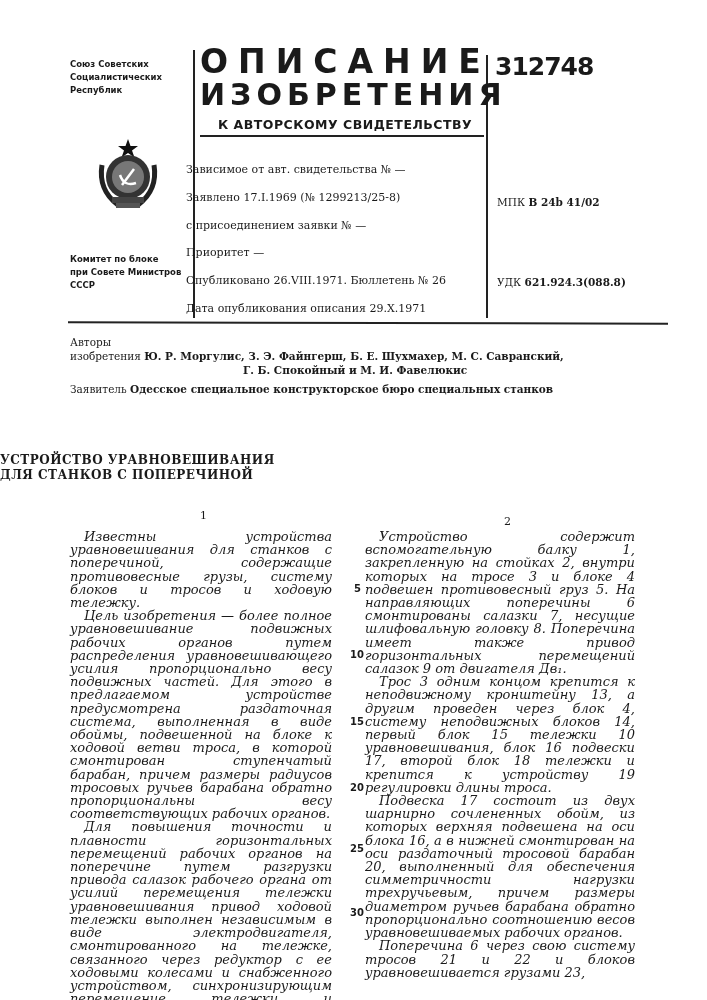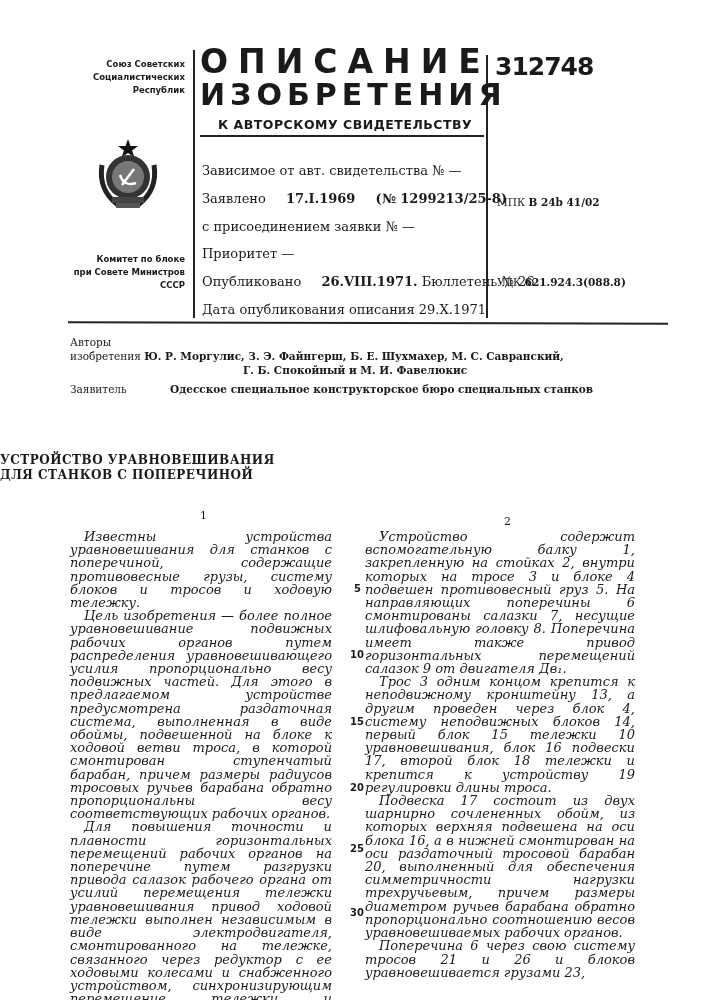--- a/index.html
+++ b/index.html
@@ -2,21 +2,21 @@
 <html><head>
 <meta charset="utf-8">
 <style>
   html, body { margin: 0; padding: 0; background: #ffffff; }
   body {
     width: 707px; height: 1000px; position: relative; overflow: hidden;
     font-family: "DejaVu Serif", "Liberation Serif", serif; color: #1a1a1a;
   }
   .abs { position: absolute; }
   .left-org {
-    left: 70px; top: 58px; width: 115px; text-align: right;
+    left: 70px; top: 58px; width: 115px; text-align: left;
     font-family: "DejaVu Sans", "Liberation Sans", sans-serif;
     font-weight: bold; font-size: 8.5px; line-height: 13px;
   }
   .left-org2 { top: 253px; }
   .emblem { left: 88px; top: 135px; width: 80px; height: 80px; }
   .vline1 { left: 193px; top: 50px; width: 2px; height: 268px; background: #222; }
   .vline2 { left: 486px; top: 55px; width: 2px; height: 263px; background: #222; }
   .title1 {
     left: 200px; top: 44px; font-family: "DejaVu Sans", "Liberation Sans", sans-serif;
     font-weight: bold; font-size: 33px; letter-spacing: 10px; line-height: 36px;
@@ -27,22 +27,22 @@
   }
   .title3 {
     left: 218px; top: 117px; font-family: "DejaVu Sans", "Liberation Sans", sans-serif;
     font-weight: bold; font-size: 12.5px; letter-spacing: 0.5px;
   }
   .title-underline { left: 200px; top: 135px; width: 284px; height: 2px; background: #222; }
   .patno {
     left: 495px; top: 52px; font-family: "DejaVu Sans", "Liberation Sans", sans-serif;
     font-weight: bold; font-size: 25px; letter-spacing: -1px;
   }
-  .meta { left: 202px; font-size: 13px; white-space: nowrap; }
-  .meta b { font-weight: bold; margin-left: 16px; }
+  .meta { left: 186px; font-size: 11px; white-space: nowrap; }
+  .meta b { font-weight: normal; }
   .cls { left: 497px; font-size: 10.5px; white-space: nowrap; }
   .hline { left: 68px; top: 322px; width: 600px; height: 2px; background: #222; transform: rotate(0.15deg); }
   .authors { left: 70px; font-size: 10.5px; white-space: nowrap; }
   .authors b { font-weight: bold; }
   .doc-title {
     left: 0; width: 707px; text-align: left; font-weight: bold;
     font-size: 12px; line-height: 15px; letter-spacing: 0.5px;
   }
   .colnum { font-size: 11px; }
   .col {
@@ -127,21 +127,21 @@
 <div class="abs authors" style="top:336px">Авторы</div>
 <div class="abs authors" style="top:350px">
   <span>изобретения</span>
   <b>Ю. Р. Моргулис, З. Э. Файнгерш, Б. Е. Шухмахер, М. С. Савранский,</b>
 </div>
 <div class="abs authors" style="top:364px; left:243px">
   <b>Г. Б. Спокойный и М. И. Фавелюкис</b>
 </div>
 <div class="abs authors" style="top:383px">
   <span>Заявитель</span>
-  <b style="margin-left:40px">Одесское специальное конструкторское бюро специальных станков</b>
+  <b style="">Одесское специальное конструкторское бюро специальных станков</b>
 </div>
 
 <div class="abs doc-title" style="top:453px">УСТРОЙСТВО УРАВНОВЕШИВАНИЯ</div>
 <div class="abs doc-title" style="top:468px">ДЛЯ СТАНКОВ С ПОПЕРЕЧИНОЙ</div>
 
 <div class="abs colnum" style="left:200px; top:509px">1</div>
 <div class="abs colnum" style="left:504px; top:515px">2</div>
 
 <div class="abs col" style="left:70px; top:530px">
   <p>Известны устройства уравновешивания для станков с поперечиной, содержащие противовесные грузы, систему блоков и тросов и ходовую тележку.</p>
@@ -153,14 +153,14 @@
 <div class="abs lnum" style="left:350px; top:649px">10</div>
 <div class="abs lnum" style="left:350px; top:716px">15</div>
 <div class="abs lnum" style="left:350px; top:782px">20</div>
 <div class="abs lnum" style="left:350px; top:843px">25</div>
 <div class="abs lnum" style="left:350px; top:907px">30</div>
 
 <div class="abs col" style="left:365px; top:530px; width:270px">
   <p>Устройство содержит вспомогательную балку 1, закрепленную на стойках 2, внутри которых на тросе 3 и блоке 4 подвешен противовесный груз 5. На направляющих поперечины 6 смонтированы салазки 7, несущие шлифовальную головку 8. Поперечина имеет также привод горизонтальных перемещений салазок 9 от двигателя Дв₁.</p>
   <p>Трос 3 одним концом крепится к неподвижному кронштейну 13, а другим проведен через блок 4, систему неподвижных блоков 14, первый блок 15 тележки 10 уравновешивания, блок 16 подвески 17, второй блок 18 тележки и крепится к устройству 19 регулировки длины троса.</p>
   <p>Подвеска 17 состоит из двух шарнирно сочлененных обойм, из которых верхняя подвешена на оси блока 16, а в нижней смонтирован на оси раздаточный тросовой барабан 20, выполненный для обеспечения симметричности нагрузки трехручьевым, причем размеры диаметром ручьев барабана обратно пропорционально соотношению весов уравновешиваемых рабочих органов.</p>
-  <p>Поперечина 6 через свою систему тросов 21 и 26 и блоков уравновешивается грузами 23,</p>
+  <p>Поперечина 6 через свою систему тросов 21 и 22 и блоков уравновешивается грузами 23,</p>
 </div>
 
 </body></html>

